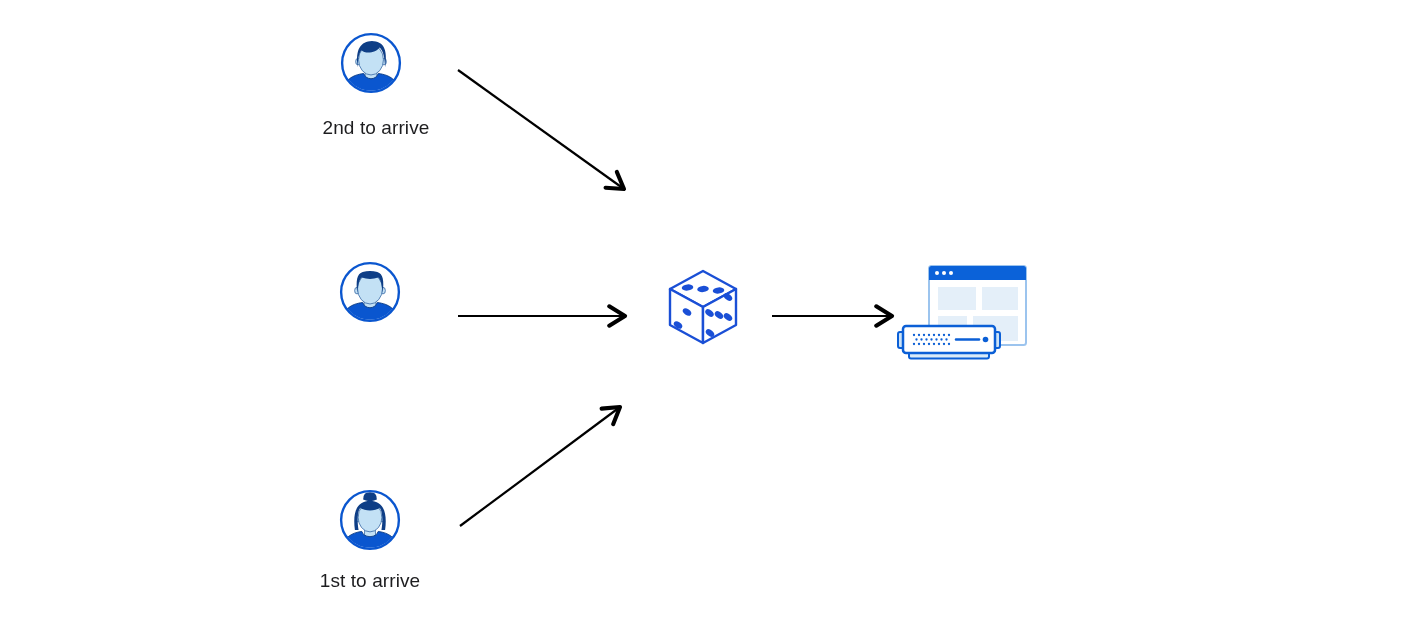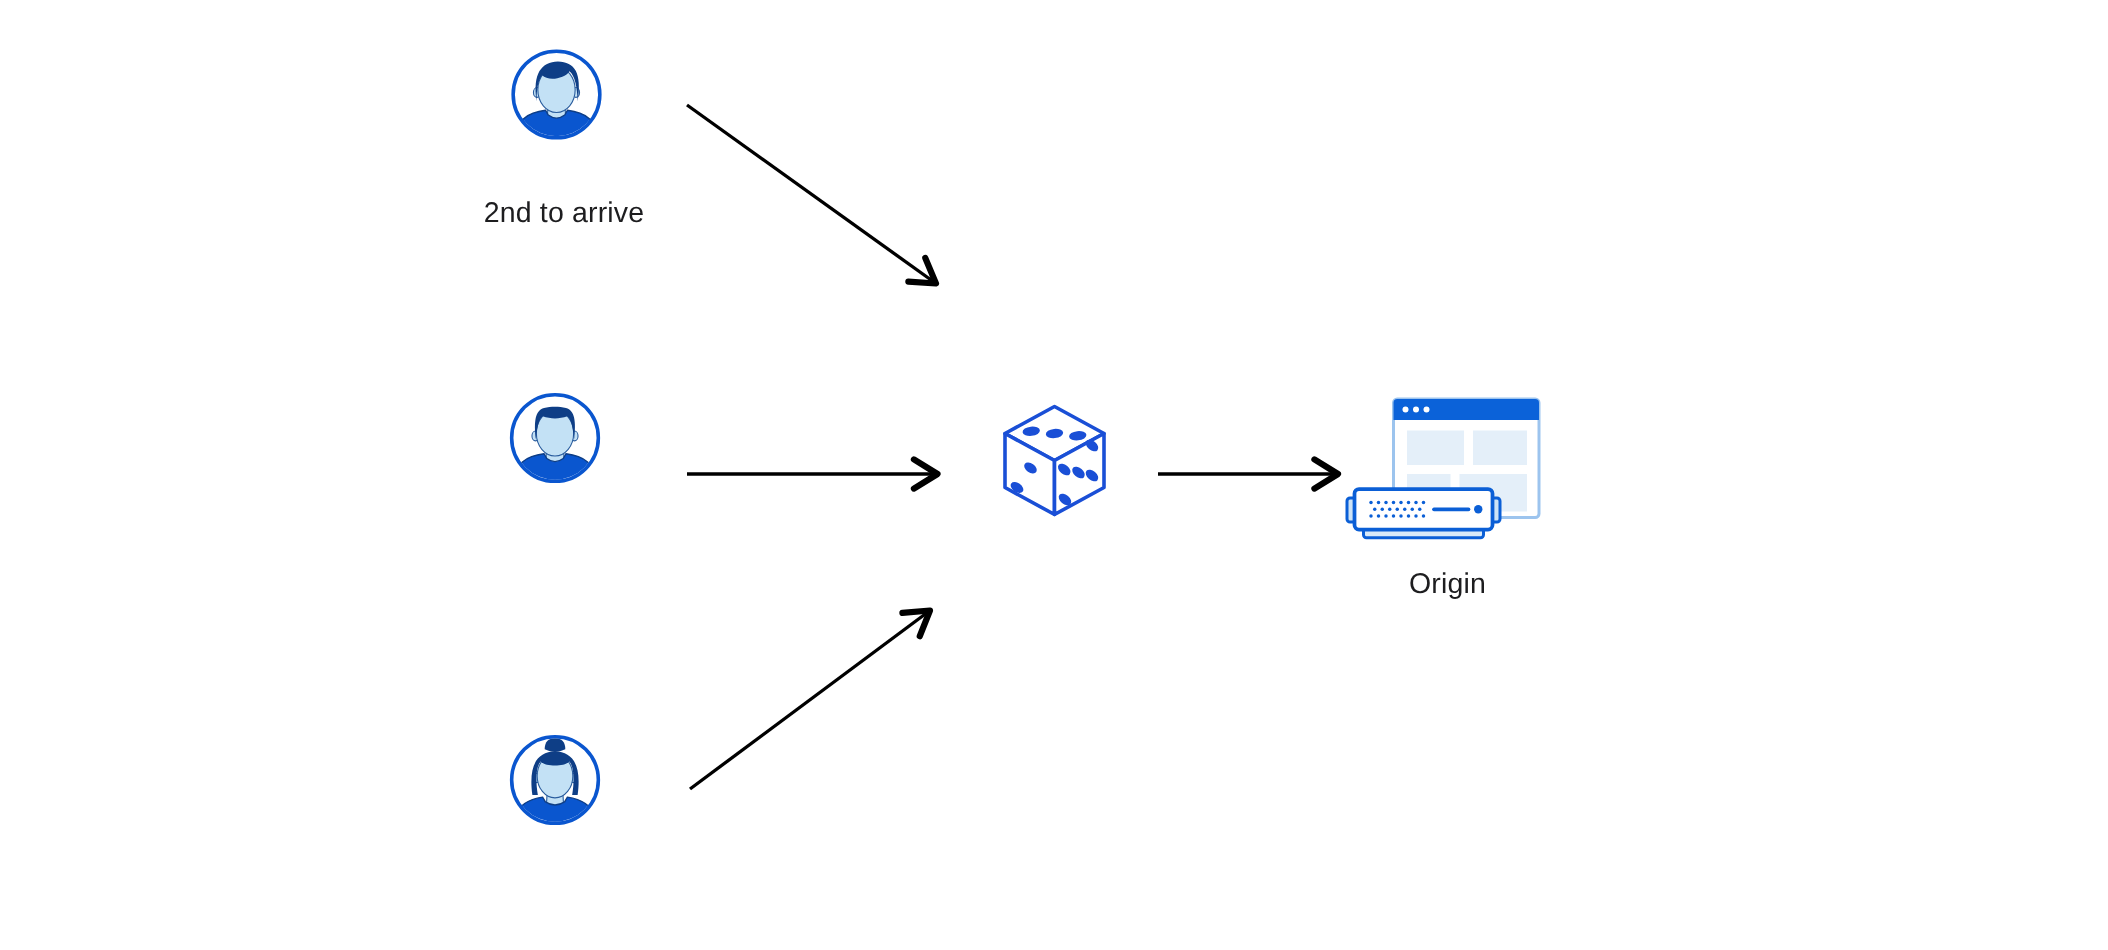--- a/index.html
+++ b/index.html
@@ -43,21 +43,21 @@
         <path d="M3 70 C5 53 15 48 27 46.5 L29 50 Q35 54.5 41 50 L43 46.5 C55 48 65 53 67 70 Z" fill="#0a56cf" stroke="#0e3e86" stroke-width="1"></path>
         <ellipse cx="20.8" cy="33.5" rx="2.6" ry="3.6" fill="#c3e1f5" stroke="#2a5d9e" stroke-width="0.8"></ellipse>
         <ellipse cx="49.2" cy="33.5" rx="2.6" ry="3.6" fill="#c3e1f5" stroke="#2a5d9e" stroke-width="0.8"></ellipse>
         <ellipse cx="35" cy="31.5" rx="13.6" ry="16.6" fill="#c3e1f5" stroke="#2a5d9e" stroke-width="0.8"></ellipse>
         <path d="M20.5 40 C17.5 19.5 24 11.5 36 11 C48.5 11.5 53.5 19 50.5 40
                  C50 29.5 48.5 21.5 44.5 18 C41 23.5 29 25.5 24.5 21
                  C21.5 25 20.5 31 20.5 40 Z" fill="#0e3e86"></path>
       </g>
     </svg>
   </div>
-  <div class="node-label" style="left:296px;top:131px;">2nd to arrive</div>
+  <div class="node-label" style="left:296px;top:116px;">2nd to arrive</div>
 
   <div class="abs" style="left:338px;top:260px;">
     <svg width="64" height="64" viewBox="0 0 70 70">
       <clipPath id="clipB">
           <circle cx="35" cy="35" r="30.4"></circle>
         </clipPath>
       <circle cx="35" cy="35" r="31.6" fill="#ffffff" stroke="#0a56cf" stroke-width="2.6"></circle>
       <g clip-path="url(#clipB)">
         <path d="M29 40 L41 40 L42 57 L28 57 Z" fill="#c3e1f5" stroke="#2a5d9e" stroke-width="0.8"></path>
         <path d="M3 70 C5 53 15 48 27 46.5 L29 50 Q35 54.5 41 50 L43 46.5 C55 48 65 53 67 70 Z" fill="#0a56cf" stroke="#0e3e86" stroke-width="1"></path>
@@ -83,20 +83,21 @@
         <ellipse cx="21.6" cy="33.5" rx="2.4" ry="3.4" fill="#c3e1f5" stroke="#2a5d9e" stroke-width="0.8"></ellipse>
         <ellipse cx="48.4" cy="33.5" rx="2.4" ry="3.4" fill="#c3e1f5" stroke="#2a5d9e" stroke-width="0.8"></ellipse>
         <ellipse cx="35" cy="32" rx="13" ry="16" fill="#c3e1f5" stroke="#2a5d9e" stroke-width="0.8"></ellipse>
         <path d="M27.5 12.5 Q27.5 4.5 35 4.5 Q42.5 4.5 42.5 12.5 Q38.5 14.5 35 14.5 Q31.5 14.5 27.5 12.5 Z" fill="#0e3e86"></path>
         <path d="M18.5 46 C15.5 24 22 14.5 35 14 C48 14.5 54.5 24 51.5 46
                  L47.5 46 C49.5 34 48.5 25 45.5 21.5 C42 25.5 28 25.5 24.5 21.5
                  C21.5 25 20.5 34 22.5 46 Z" fill="#0e3e86"></path>
       </g>
     </svg>
   </div>
+  <div class="node-label" style="left:290px;top:569px;">1st to arrive</div>
 
   <div class="abs" style="left:667px;top:268px;">
     <svg width="72" height="78" viewBox="0 0 72 78">
       <g fill="#ffffff" stroke="#1a4fd6" stroke-width="2.4" stroke-linejoin="round">
         <path d="M36 3 L69 21 L36 39 L3 21 Z"></path>
         <path d="M3 21 L36 39 L36 75 L3 57 Z"></path>
         <path d="M69 21 L36 39 L36 75 L69 57 Z"></path>
       </g>
       <g fill="#1a4fd6">
         <ellipse cx="20.5" cy="19.5" rx="5.8" ry="3.1" transform="rotate(-6 20.5 19.5)"></ellipse>
@@ -154,15 +155,14 @@
             <circle cx="41" cy="86" r="1.15"></circle>
             <circle cx="46" cy="86" r="1.15"></circle>
             <circle cx="51" cy="86" r="1.15"></circle>
             <circle cx="56" cy="86" r="1.15"></circle>
         </g>
         <line x1="63" y1="81.5" x2="86" y2="81.5" stroke="#0b5fd6" stroke-width="2.5" stroke-linecap="round"></line>
         <circle cx="92.5" cy="81.5" r="2.8" fill="#0b5fd6"></circle>
       </g>
     </svg>
   </div>
-  <div class="node-label" style="left:885px;top:378px;">Origin</div>
 
 </div>
 
 </body></html>

